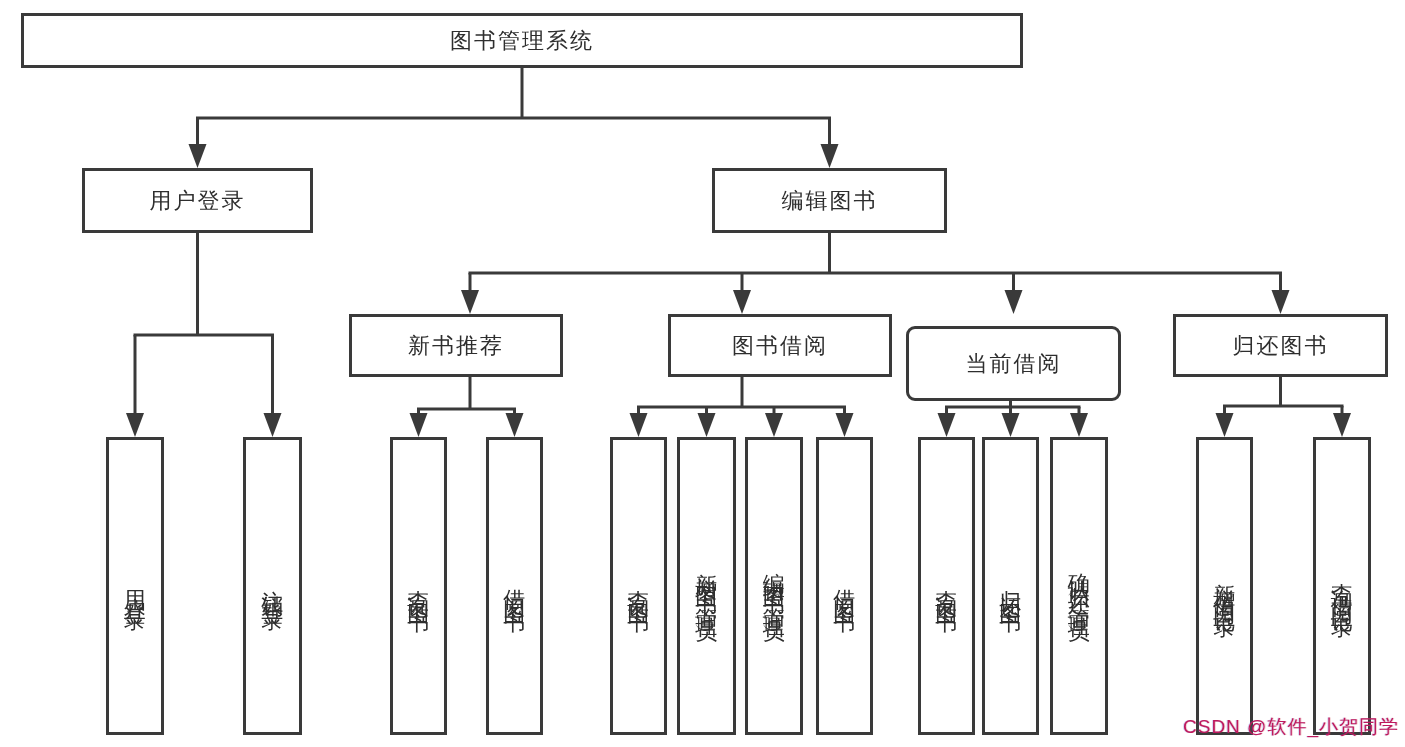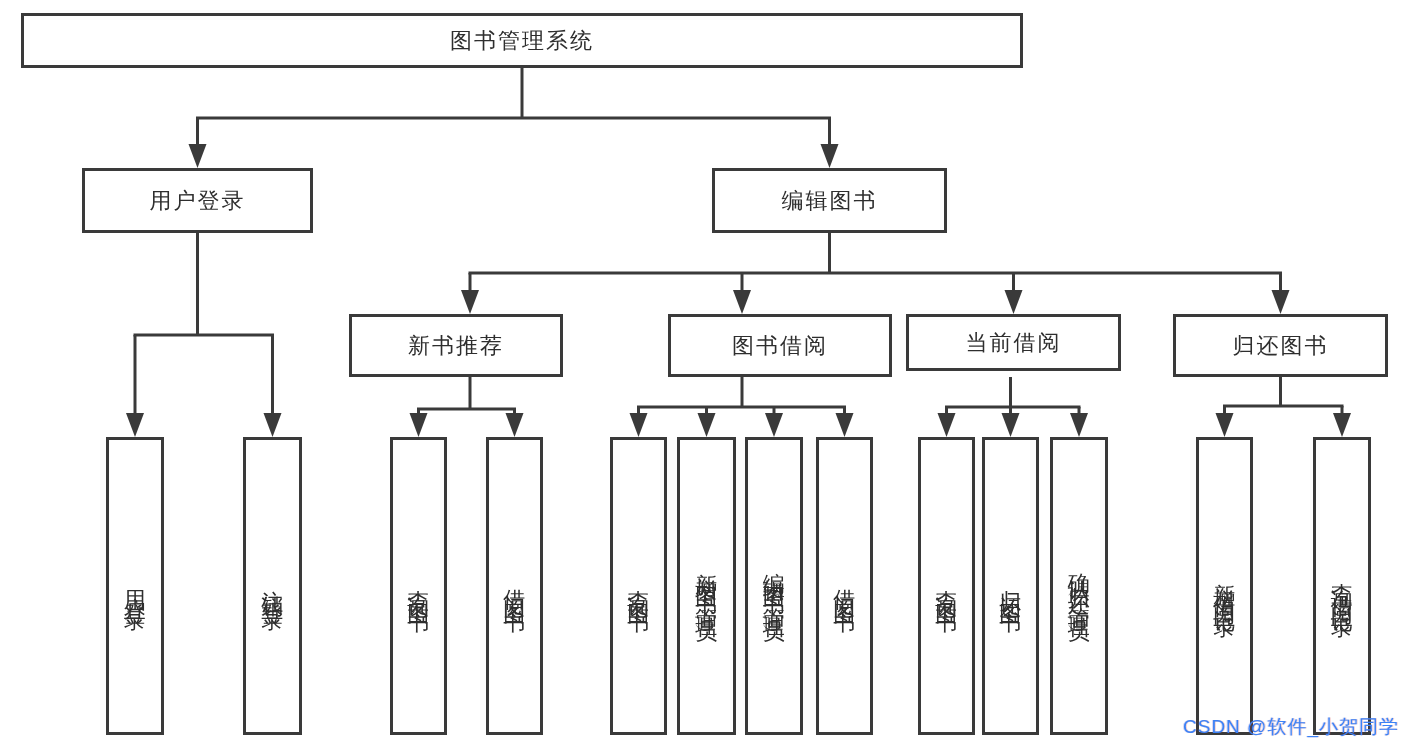--- a/index.html
+++ b/index.html
@@ -14,21 +14,21 @@
     display:flex; align-items:center; justify-content:center;
     color:#2e2e2e; font-size:22px; letter-spacing:2px; line-height:1.25;
     text-align:center;
   }
   .vnode {
     writing-mode:vertical-rl; text-orientation:upright;
     letter-spacing:7px; font-size:22px; padding:6px 0;
   }
   .watermark {
     position:absolute; left:1183px; top:714px;
-    font-size:19px; letter-spacing:1px; color:#3b82f6;
+    font-size:19px; letter-spacing:1px; color:#be185d;
     text-shadow:1px 0 0 rgba(210,80,80,0.25), -1px 0 0 rgba(90,90,210,0.25);
     white-space:nowrap;
   }
 </style>
 </head>
 <body>
 
 <div class="canvas">
 
   <svg class="connectors" viewBox="0 0 1405 747" xmlns="http://www.w3.org/2000/svg">
@@ -95,21 +95,21 @@
     </g>
   </svg>
 
   <div class="node" style="left:21px; top:13px; width:1002px; height:55px;">图书管理系统</div>
 
   <div class="node" style="left:82px; top:168px; width:231px; height:65px;">用户登录</div>
   <div class="node" style="left:712px; top:168px; width:235px; height:65px;">编辑图书</div>
 
   <div class="node" style="left:349px; top:314px; width:214px; height:63px;">新书推荐</div>
   <div class="node" style="left:668px; top:314px; width:224px; height:63px;">图书借阅</div>
-  <div class="node" style="left:906px; top:314px; width:215px; height:57px;">当前借阅</div>
+  <div class="node" style="left:906px; top:326px; width:215px; height:75px;border-radius:9px;">当前借阅</div>
   <div class="node" style="left:1173px; top:314px; width:215px; height:63px;">归还图书</div>
 
   <div class="node vnode" style="left:106px; top:437px; width:58px; height:298px;">用户登录</div>
   <div class="node vnode" style="left:243px; top:437px; width:59px; height:298px;">注销登录</div>
 
   <div class="node vnode" style="left:390px; top:437px; width:57px; height:298px;">查询图书</div>
   <div class="node vnode" style="left:486px; top:437px; width:57px; height:298px;">借阅图书</div>
 
   <div class="node vnode" style="left:610px; top:437px; width:57px; height:298px;">查询图书</div>
   <div class="node vnode" style="left:677px; top:437px; width:59px; height:298px;">新增图书（管理员）</div>

